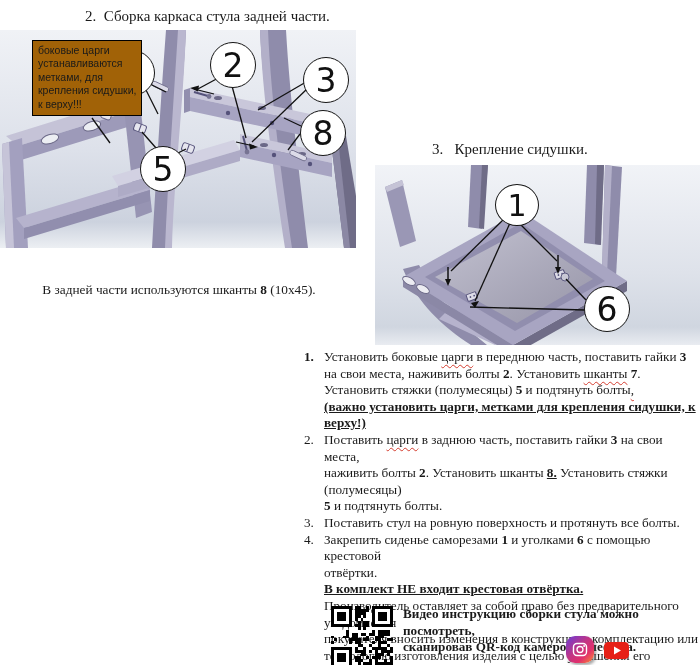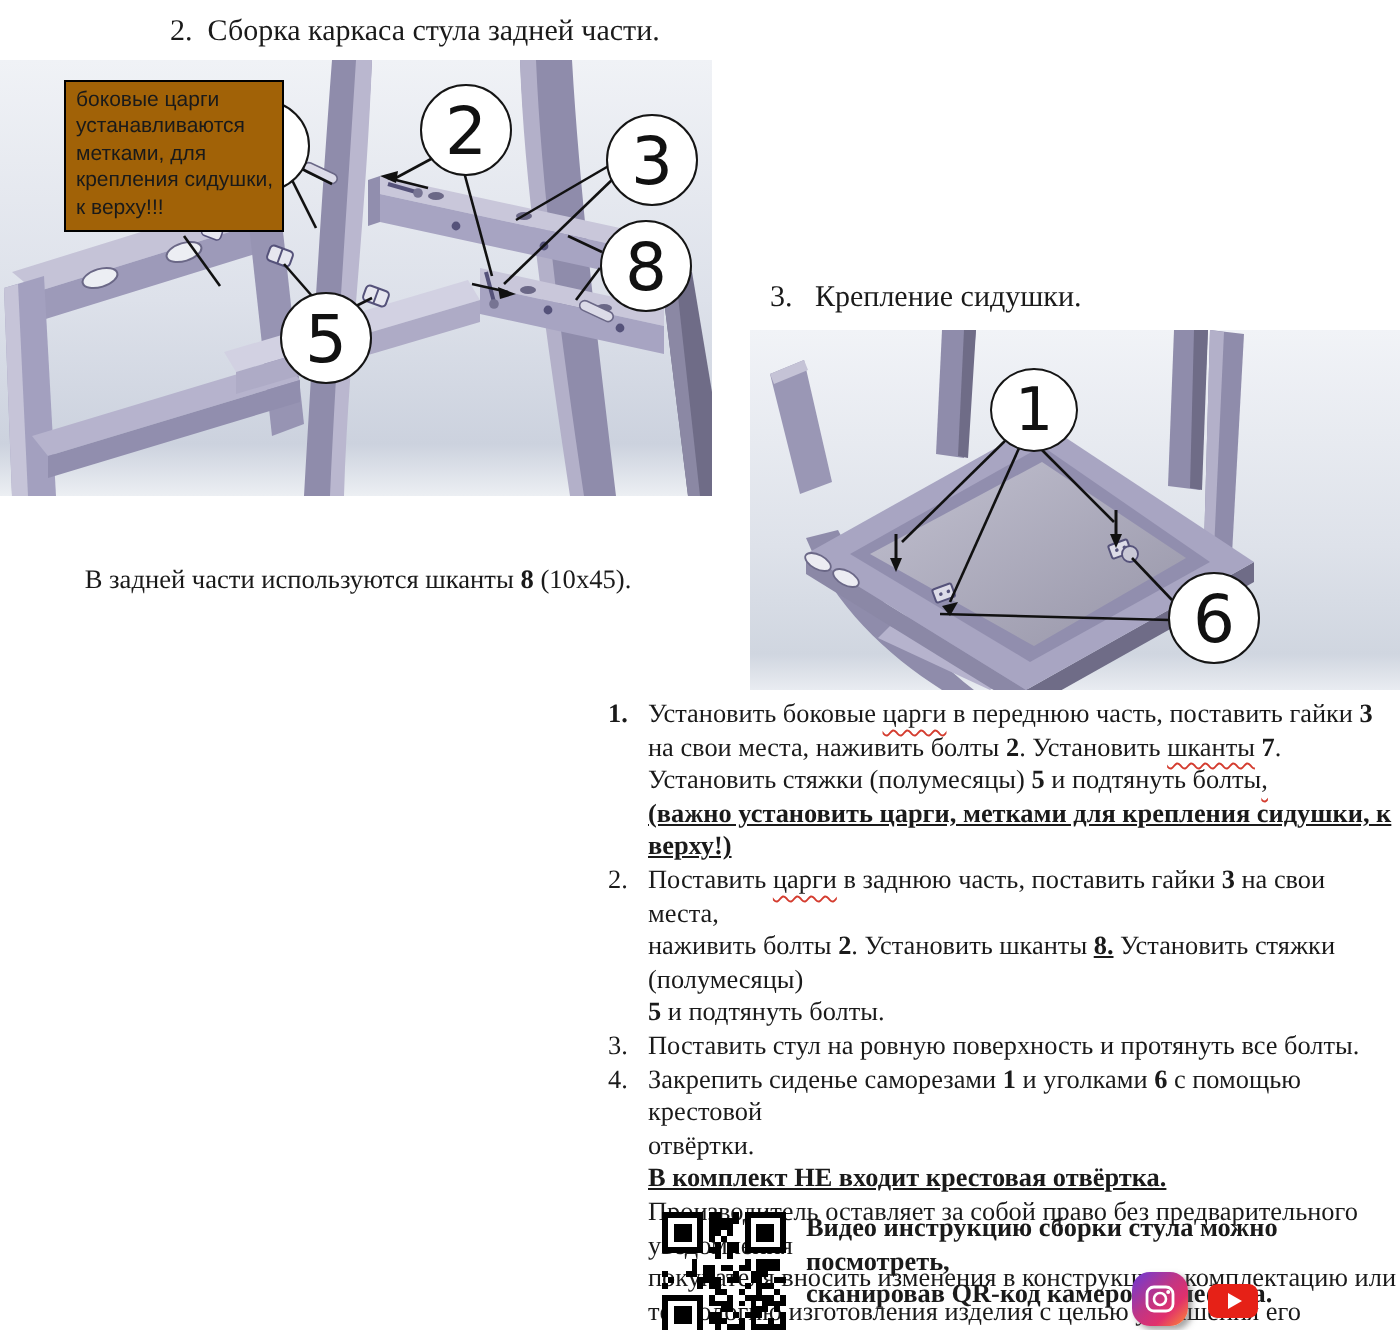--- a/index.html
+++ b/index.html
@@ -5,21 +5,21 @@
   html,body{margin:0;padding:0;}
   body{
     width:700px;height:665px;position:relative;overflow:hidden;
     background:#ffffff;color:#1a1a1a;
     font-family:"Liberation Serif", serif;
   }
   .b{font-weight:bold;}
   .u{text-decoration:underline;}
   .sq{text-decoration:underline;text-decoration-style:wavy;text-decoration-color:#d43c2f;text-decoration-thickness:1px;text-underline-offset:2.5px;}
   .h-sec2{position:absolute;left:85px;top:8px;font-size:15px;white-space:pre;}
-  .h-sec3{position:absolute;left:385px;top:141px;font-size:15px;white-space:pre;}
+  .h-sec3{position:absolute;left:432px;top:141px;font-size:15px;white-space:pre;}
   .diagram{position:absolute;z-index:1;}
   .notebox{
     position:absolute;left:8px;top:40px;width:99px;z-index:4;
     background:#a16207;border:1.5px solid #000;padding:3px 4px 4px 5px;
     font-family:Liberation Sans, sans-serif;font-size:10.5px;line-height:1.28;margin-left:24px;
   }
   .callout{
     position:absolute;z-index:3;background:#fff;border:1.7px solid #151515;border-radius:50%;
     display:flex;align-items:center;justify-content:center;
     font-family:"DejaVu Sans", sans-serif;color:#111;

